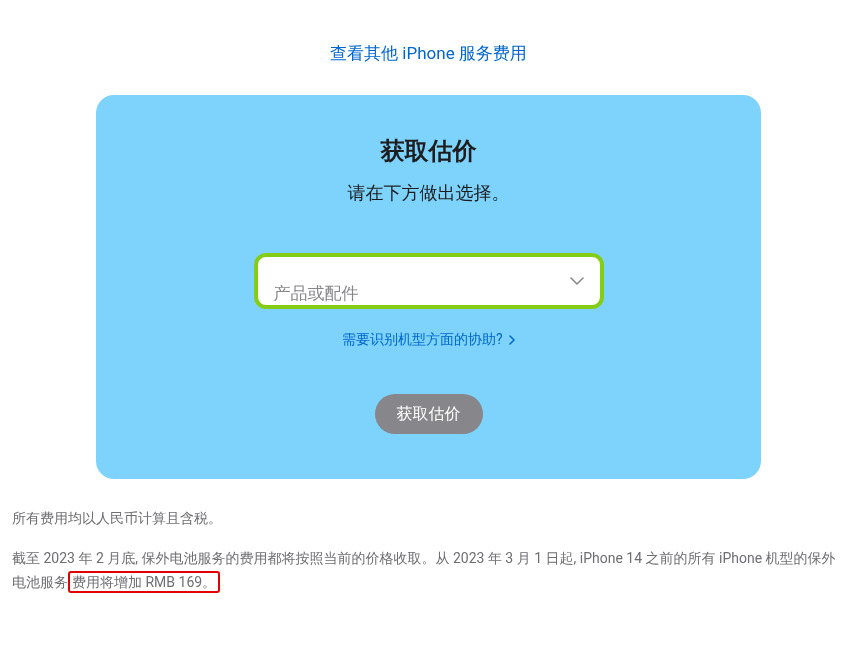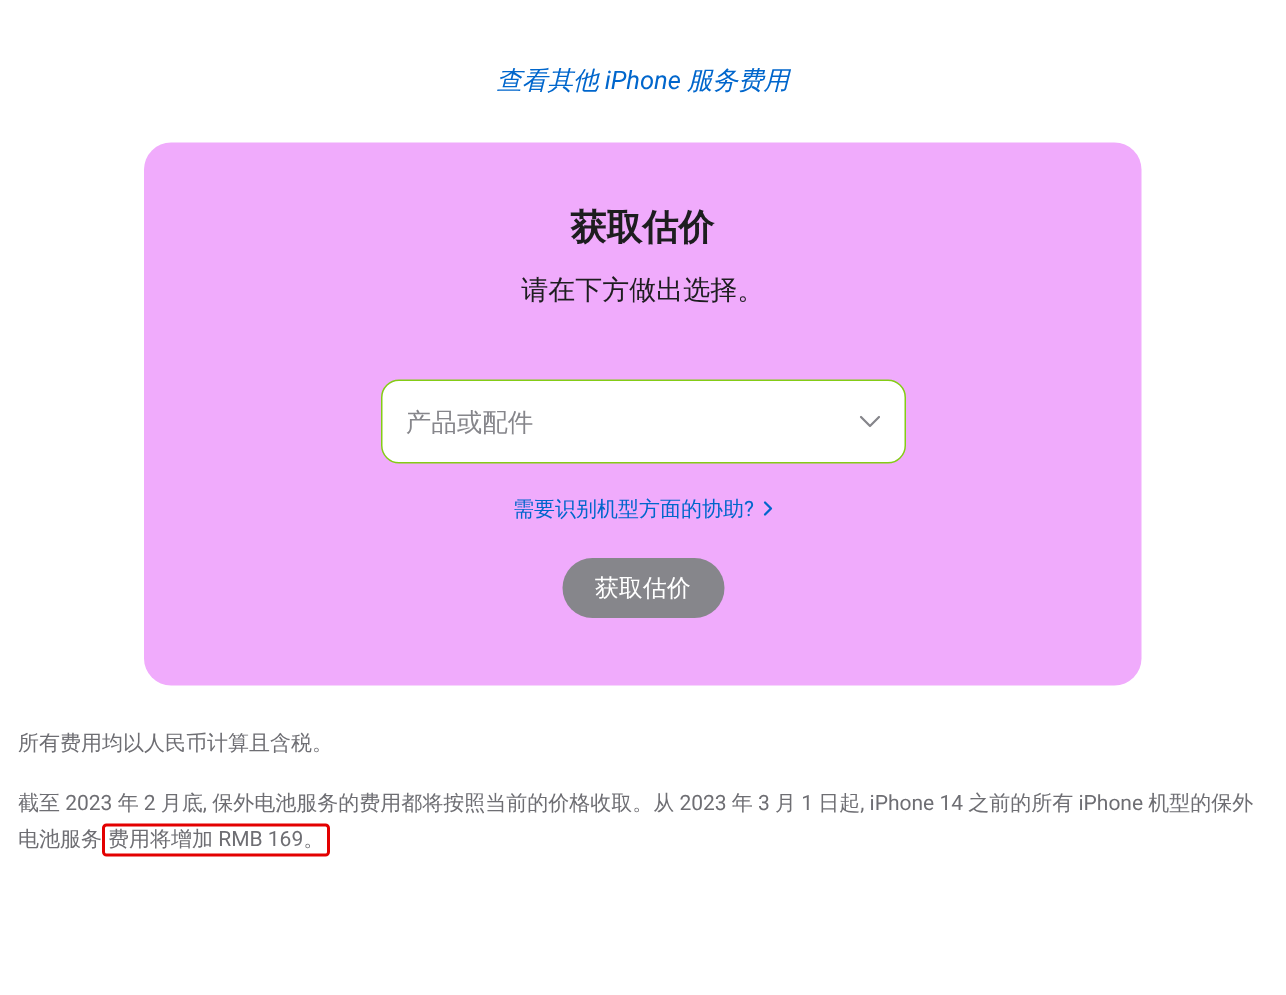--- a/index.html
+++ b/index.html
@@ -14,29 +14,28 @@
       height: 663px;
       overflow: hidden;
     }
     .container {
       width: 100%;
       padding: 0 10px;
     }
     .top-link {
       text-align: center;
       padding: 42px 0 30px;
-      font-style: italic;
     }
     .top-link a {
       color: #0066cc;
       text-decoration: none;
       font-size: 17px;
     }
     .card {
-      background: #f0abfc;
+      background: #7dd3fc;
       border-radius: 18px;
       margin: 0 auto;
       width: 665px;
       padding: 40px 50px 45px;
       text-align: center;
     }
     .card-title {
       font-size: 24px;
       font-weight: 600;
       color: #1d1d1f;
@@ -49,49 +48,49 @@
     }
     .select-wrapper {
       position: relative;
       width: 350px;
       margin: 0 auto 20px;
     }
     .select-box {
       width: 100%;
       height: 56px;
       background: #fff;
-      border: 1px solid #84cc16;
+      border: 4px solid #84cc16;
       border-radius: 12px;
       padding: 0 40px 0 16px;
       font-size: 17px;
       color: #86868b;
       text-align: left;
       cursor: pointer;
       display: flex;
-      align-items: center;
+      align-items: flex-end;
       position: relative;
     }
     .chevron {
       position: absolute;
       right: 16px;
       top: 50%;
       transform: translateY(-50%);
       width: 14px;
       height: 14px;
       display: flex;
       align-items: center;
       justify-content: center;
     }
     .chevron svg {
       width: 14px;
       height: 8px;
     }
     .help-link {
       margin-top: 18px;
-      margin-bottom: 23px;
+      margin-bottom: 45px;
     }
     .help-link a {
       color: #0066cc;
       text-decoration: none;
       font-size: 14px;
     }
     .help-link .chev-right {
       display: inline-block;
       margin-left: 3px;
       vertical-align: middle;

